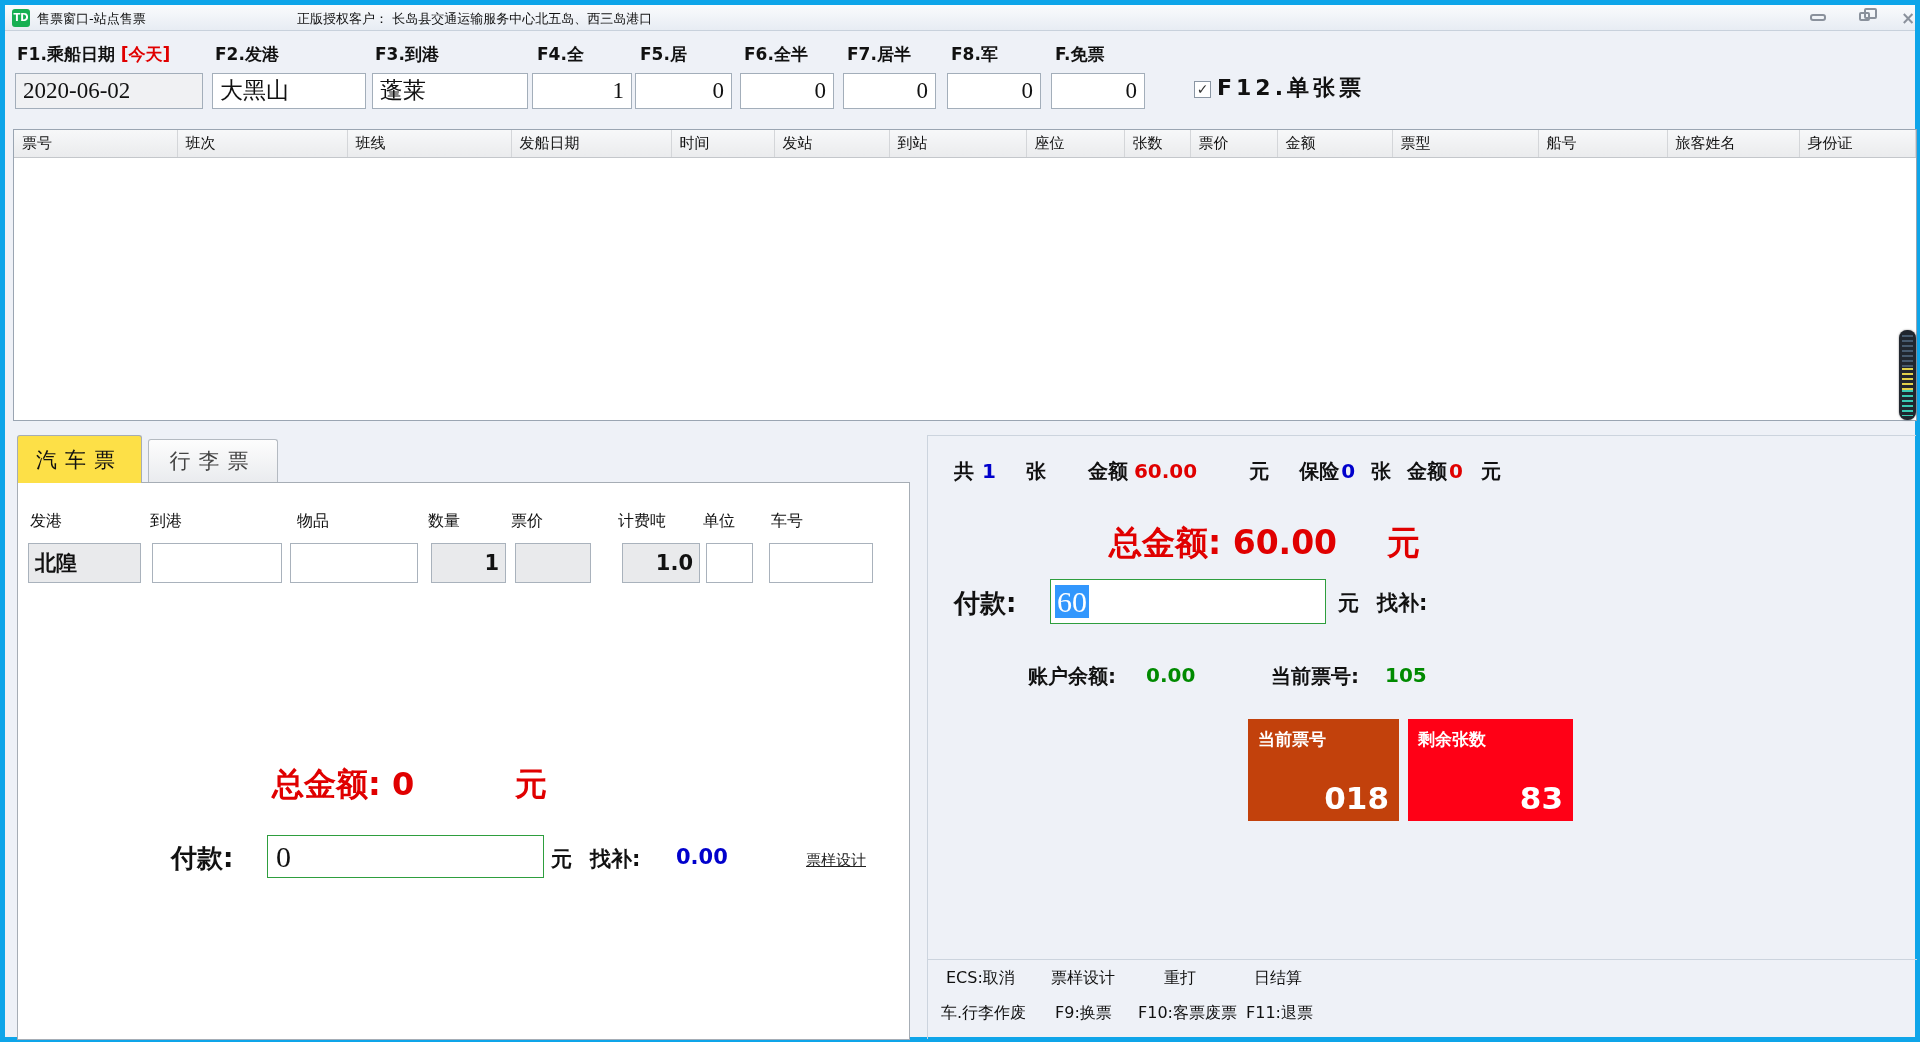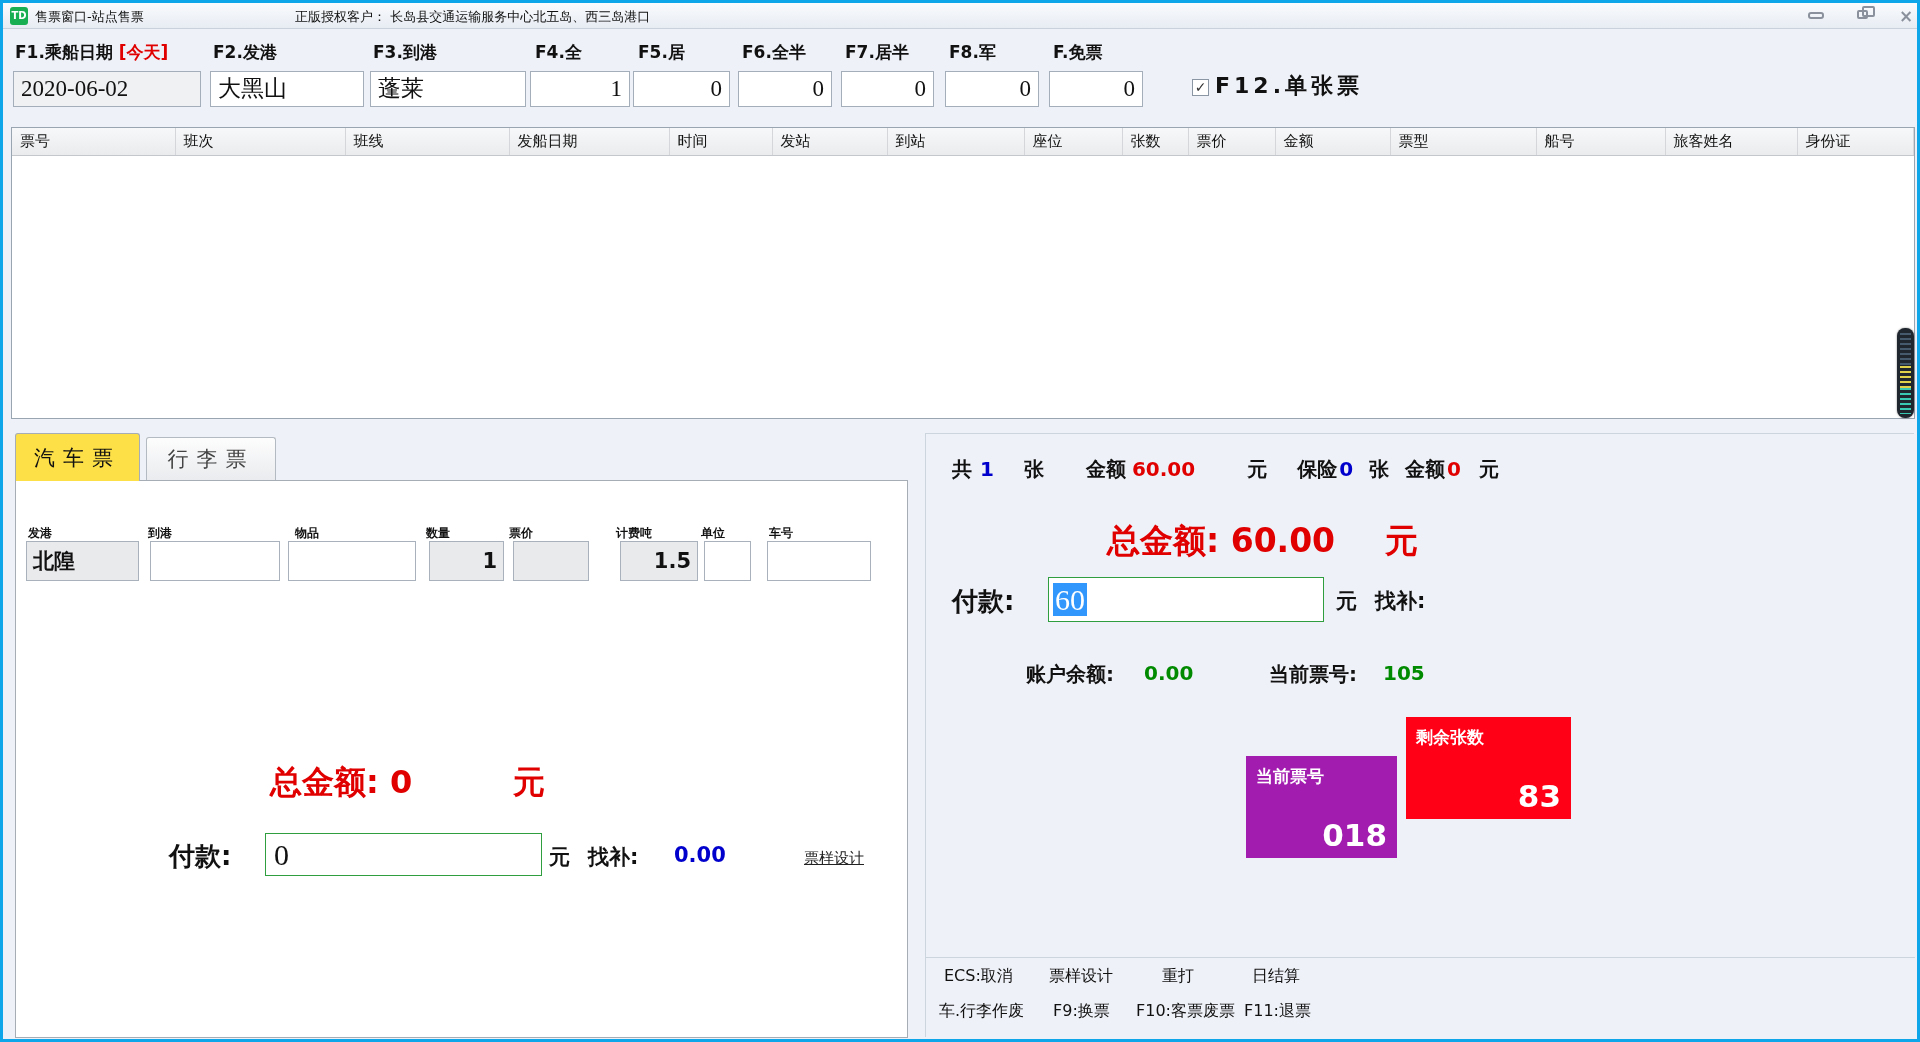--- a/index.html
+++ b/index.html
@@ -1,18 +1,18 @@
 <!DOCTYPE html>
 <html><head>
 <meta charset="utf-8">
 <style>
   * { margin:0; padding:0; box-sizing:border-box; }
   html,body { width:1920px; height:1042px; overflow:hidden; }
   body { font-family:"DejaVu Sans","Liberation Sans",sans-serif; background:#eef1f7; color:#111; }
-  #win { position:relative; width:1920px; height:1042px; background:#eef1f7; border:3px solid #0ea5e9;padding-left:18px; }
+  #win { position:relative; width:1920px; height:1042px; background:#eef1f7; border:5px solid #0ea5e9;padding-left:18px; }
 
   
   #titlebar { position:absolute; left:0; top:0; width:100%; height:26px;
     background:linear-gradient(#fafbfd,#e7ecf3); border-bottom:1px solid #c8d1dc; }
   #app-icon { position:absolute; left:7px; top:4px; width:18px; height:18px; background:#17af52;
     border-radius:3px; color:#fff; font-size:10px; font-weight:bold; text-align:center; line-height:18px; }
   #title-text { position:absolute; left:32px; top:5px; font-size:13px; font-weight:normal; }
   #license-text { position:absolute; left:292px; top:5px; font-size:13px; }
   .winbtn { position:absolute; top:5px; width:26px; height:16px; cursor:default; }
   #btn-min { left:1800px; } #btn-restore { left:1846px; } #btn-close { left:1890px; }
@@ -48,21 +48,21 @@
   #level-indicator .seg2 { height:22px; background:repeating-linear-gradient(#e0d14a 0 2px,#20262e 2px 5px); }
   #level-indicator .seg3 { height:26px; background:repeating-linear-gradient(#39c9b2 0 2px,#20262e 2px 5px); }
 
   
   .tab { position:absolute; font-size:21px; letter-spacing:8px; text-align:center; white-space:nowrap; }
   #tab-car { left:12px; top:430px; width:125px; height:48px; line-height:48px; background:#fde047;
     border:1px solid #a6adb5; border-bottom:none; z-index:2; border-radius:3px 3px 0 0; }
   #tab-luggage { left:143px; top:434px; width:130px; height:44px; line-height:42px; color:#444;
     background:linear-gradient(#fdfdfd,#e9ebee); border:1px solid #b4bac1; border-bottom:none; border-radius:3px 3px 0 0; }
   #left-content { position:absolute; left:12px; top:477px; width:893px; height:558px; background:#fff; border:1px solid #a6adb5; }
-  .llabel { position:absolute; top:44px; font-size:12px; font-weight:bold; white-space:nowrap; }
+  .llabel { position:absolute; top:28px; font-size:16px; font-weight:normal; white-space:nowrap; }
   .linput { position:absolute; top:60px; height:40px; background:#fff; border:1px solid #a9b2bc;
     font-size:21px; line-height:38px; padding:0 6px; white-space:nowrap; overflow:hidden; }
   .linput.grey { background:#e9eaec; }
   .linput.num { text-align:right; font-weight:bold; }
   #l-depart { font-weight:bold; }
   .total-red { position:absolute; color:#e00000; font-weight:bold; font-size:32px; white-space:nowrap; }
   #l-pay-label { position:absolute; left:153px; top:358px; font-size:26px; font-weight:bold; }
   #l-pay-input { position:absolute; left:249px; top:352px; width:277px; height:43px; background:#fff;
     border:1px solid #2e9e3e; font-family:"Liberation Serif",serif; font-size:30px; line-height:41px; padding:0 8px; }
   #l-yuan2 { position:absolute; left:533px; top:362px; font-size:21px; font-weight:bold; }
@@ -79,21 +79,21 @@
   #r-total-yuan { left:459px; top:85px; font-size:33px; }
   #r-pay-label { position:absolute; left:26px; top:150px; font-size:26px; font-weight:bold; }
   #r-pay-input { position:absolute; left:122px; top:143px; width:276px; height:45px; background:#fff;
     border:1px solid #2e9e3e; font-family:"Liberation Serif",serif; font-size:30px; line-height:43px; padding:0 4px; }
   #r-pay-input .selection { background:#3297fd; color:#fff; padding:0 2px; }
   #r-yuan { position:absolute; left:410px; top:153px; font-size:21px; font-weight:bold; }
   #r-change-label { position:absolute; left:449px; top:153px; font-size:21px; font-weight:bold; }
   .balrow { position:absolute; top:227px; font-size:20px; font-weight:bold; white-space:nowrap; }
   .green-val { color:#008a00; }
   .bigbox { position:absolute; top:283px; height:102px; color:#fff; }
-  #box-current { left:320px; width:151px; background:#a21caf;margin-top:39px; }
+  #box-current { left:320px; width:151px; background:#c2410c; }
   #box-remaining { left:480px; width:165px; background:#ff0016; }
   .bigbox .boxlabel { position:absolute; left:10px; top:9px; font-size:17px; font-weight:bold; }
   .bigbox .boxvalue { position:absolute; right:10px; bottom:5px; font-size:31px; font-weight:bold; }
   #r-separator { position:absolute; left:0; top:523px; width:989px; border-top:1px solid #ccd4de; }
   .statusitem { position:absolute; font-size:16px; white-space:nowrap; cursor:default; }
   #clock { position:absolute; left:783px; top:532px; width:205px; height:56px; background:#050505;
     border:2px solid #8d9299; color:#fff; font-family:"DejaVu Sans Mono","Liberation Mono",monospace;
     font-size:42px; font-weight:bold; letter-spacing:4px; text-align:center; line-height:52px; }
 </style>
 </head>
@@ -200,21 +200,21 @@
     <div class="llabel" style="left:493px">票价</div>
     <div class="llabel" style="left:600px">计费吨</div>
     <div class="llabel" style="left:685px">单位</div>
     <div class="llabel" style="left:753px">车号</div>
 
     <div class="linput grey" id="l-depart" style="left:10px;width:113px">北隍</div>
     <div class="linput" style="left:134px;width:130px"></div>
     <div class="linput" style="left:272px;width:128px"></div>
     <div class="linput grey num" style="left:413px;width:75px">1</div>
     <div class="linput grey" style="left:497px;width:76px"></div>
-    <div class="linput grey num" style="left:604px;width:78px">1.5</div>
+    <div class="linput grey num" style="left:604px;width:78px">1.0</div>
     <div class="linput" style="left:688px;width:47px"></div>
     <div class="linput" style="left:751px;width:104px"></div>
 
     <div class="total-red" style="left:254px;top:280px">总金额: 0</div>
     <div class="total-red" style="left:497px;top:280px">元</div>
 
     <div id="l-pay-label">付款:</div>
     <div id="l-pay-input">0</div>
     <div id="l-yuan2">元</div>
     <div id="l-change-label">找补:</div>

